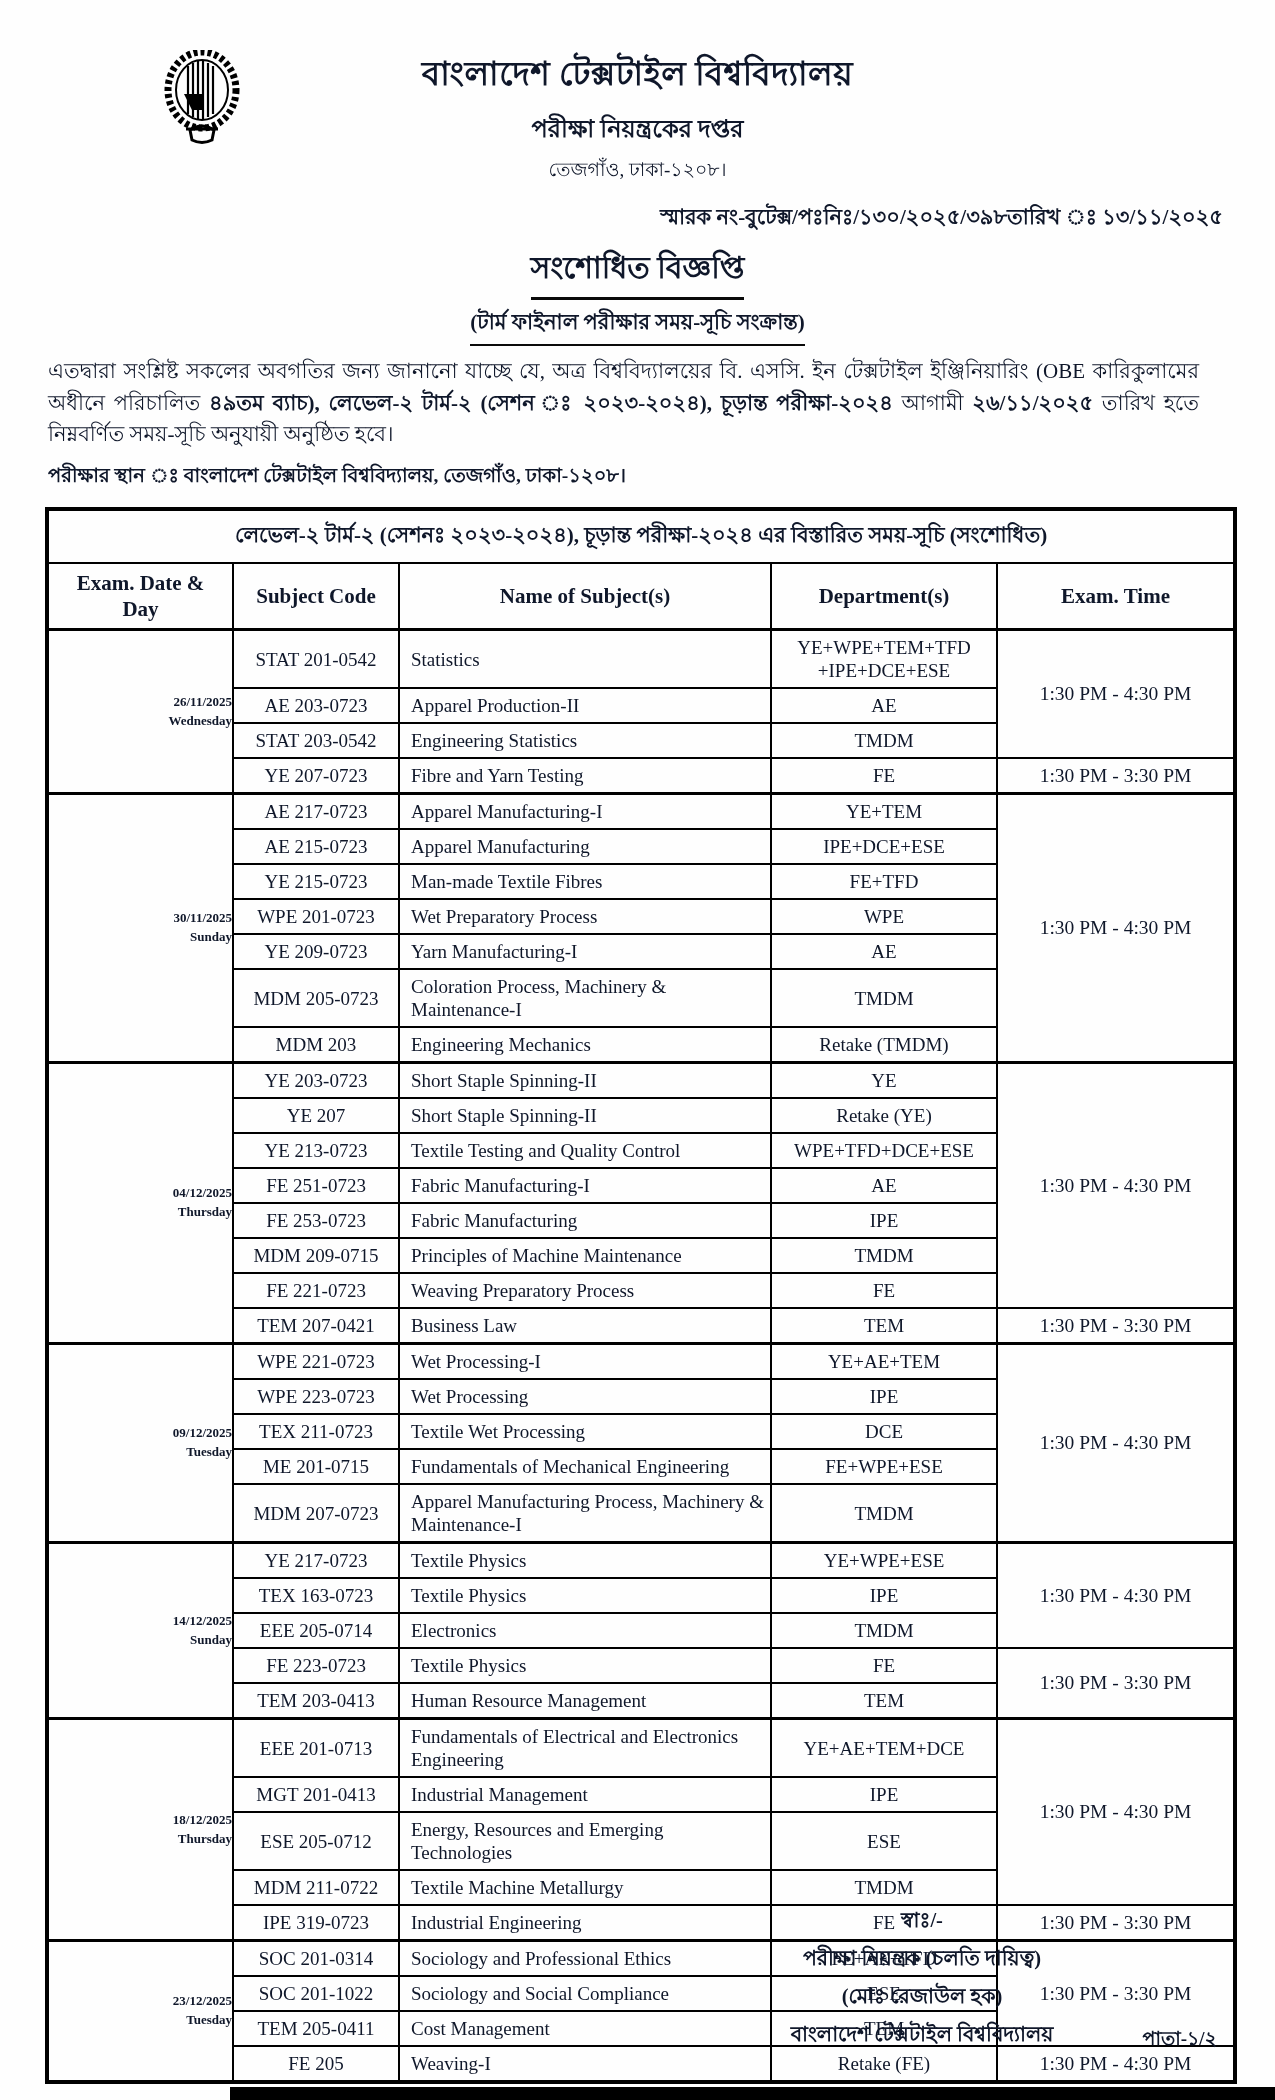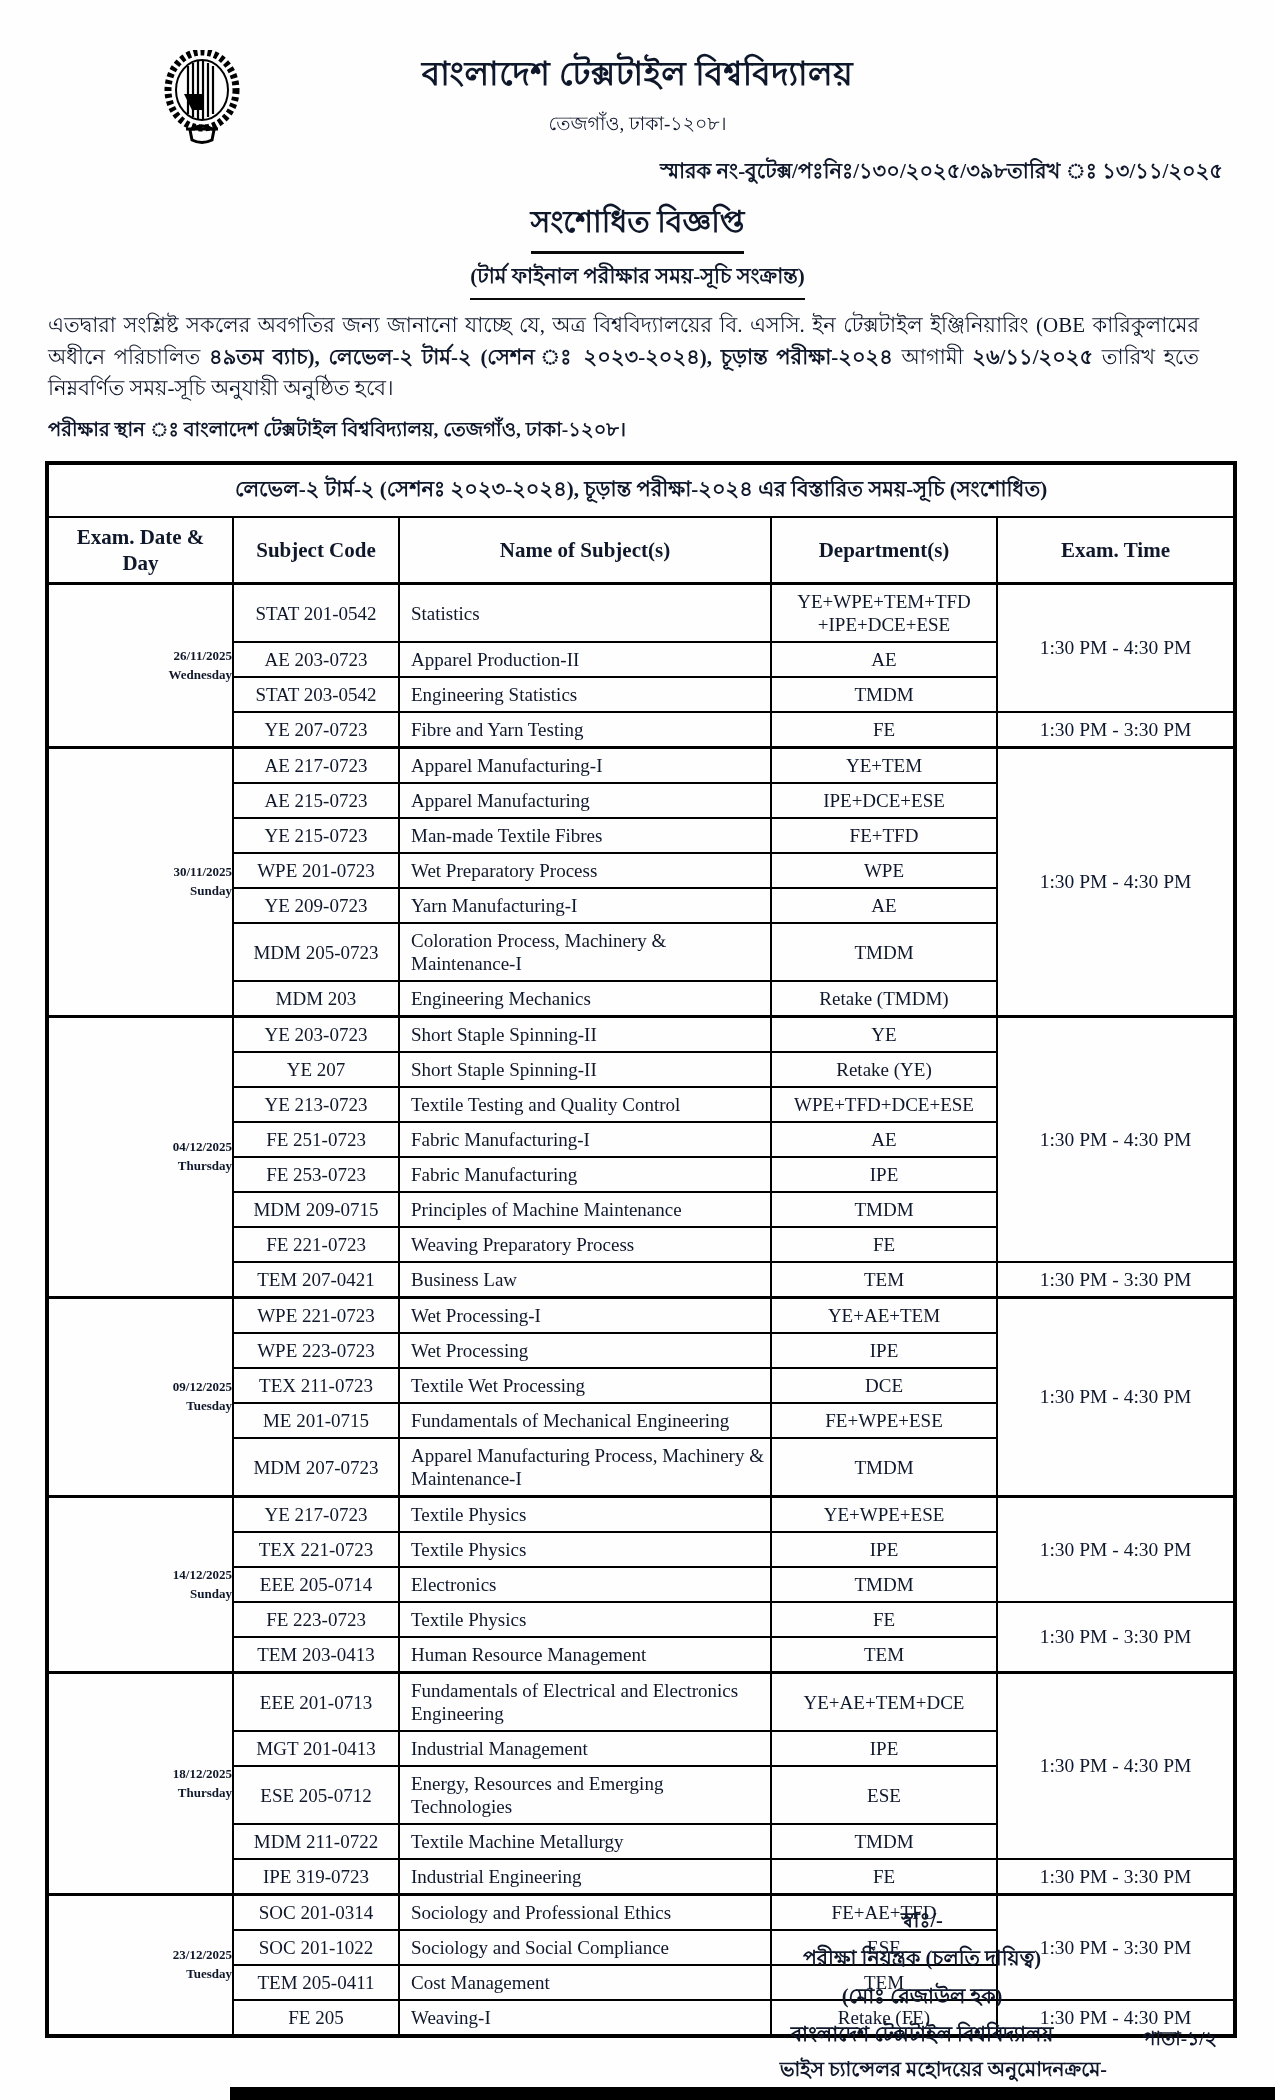--- a/index.html
+++ b/index.html
@@ -98,20 +98,21 @@
         <line x1="36" y1="11" x2="36" y2="69"></line>
           <line x1="41" y1="11" x2="41" y2="69"></line>
         <line x1="46" y1="13" x2="46" y2="67"></line>
           <line x1="51" y1="16" x2="51" y2="64"></line>
       </g>
       <path d="M22 44 L40 44 L40 60 L30 60 Z" fill="#000"></path>
       <path d="M28 80 Q40 72 52 80 L50 90 Q40 95 30 90 Z" fill="none" stroke="#000" stroke-width="3"></path>
       <line x1="24" y1="79" x2="56" y2="79" stroke="#000" stroke-width="3"></line>
     </svg>
     <div class="uni-name">বাংলাদেশ টেক্সটাইল বিশ্ববিদ্যালয়</div>
+    <div class="office-name">পরীক্ষা নিয়ন্ত্রকের দপ্তর</div>
     <div class="address-line">তেজগাঁও, ঢাকা-১২০৮।</div>
   </div>
 
   <div class="memo-row">
     <span class="memo-no">স্মারক নং-বুটেক্স/পঃনিঃ/১৩০/২০২৫/৩৯৮</span>
     <span class="memo-date">তারিখ ঃ ১৩/১১/২০২৫</span>
   </div>
 
   <div class="notice-title-wrap">
     <span class="notice-title">সংশোধিত বিজ্ঞপ্তি</span>
@@ -288,21 +289,21 @@
           <td class="date-cell" rowspan="5">
             <div>14/12/2025</div>
             <div>Sunday</div>
           </td>
           <td class="code-cell">YE 217-0723</td>
           <td class="subject-cell">Textile Physics</td>
           <td class="dept-cell">YE+WPE+ESE</td>
           <td class="time-cell" rowspan="3">1:30 PM - 4:30 PM</td>
         </tr>
         <tr>
-          <td class="code-cell">TEX 221-0723</td>
+          <td class="code-cell">TEX 163-0723</td>
           <td class="subject-cell">Textile Physics</td>
           <td class="dept-cell">IPE</td>
         </tr>
         <tr>
           <td class="code-cell">EEE 205-0714</td>
           <td class="subject-cell">Electronics</td>
           <td class="dept-cell">TMDM</td>
         </tr>
         <tr>
           <td class="code-cell">FE 223-0723</td>

